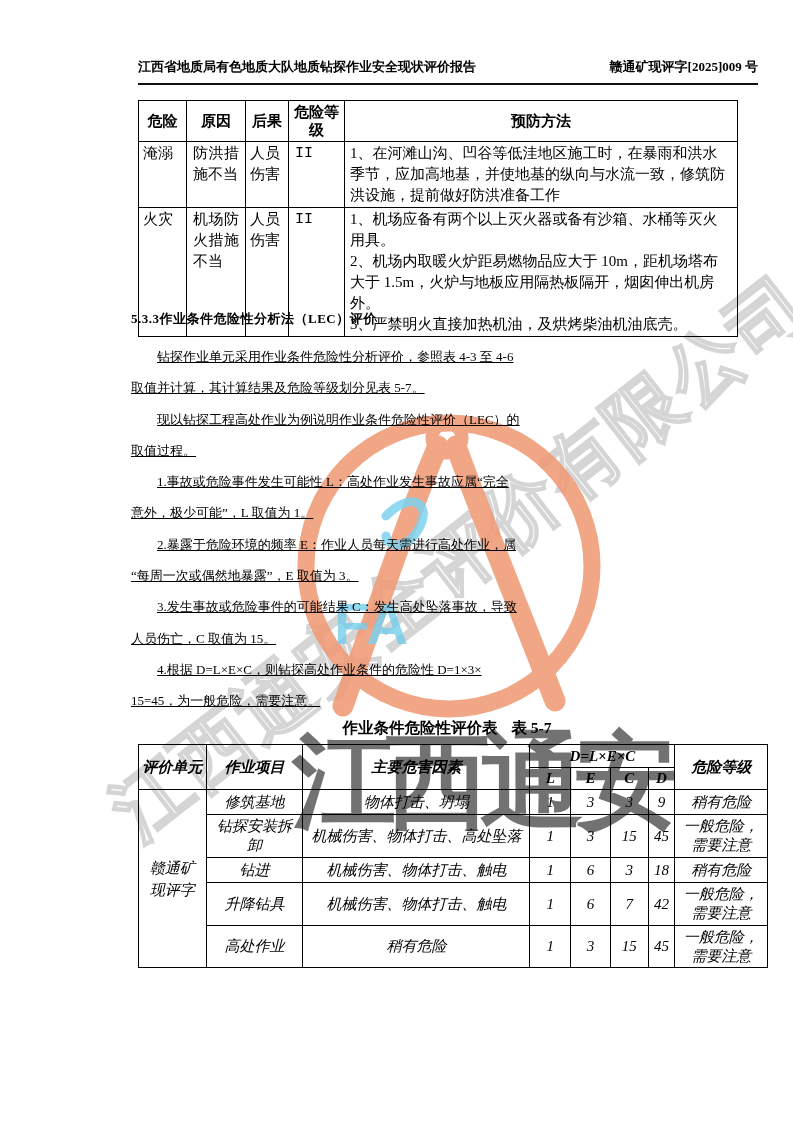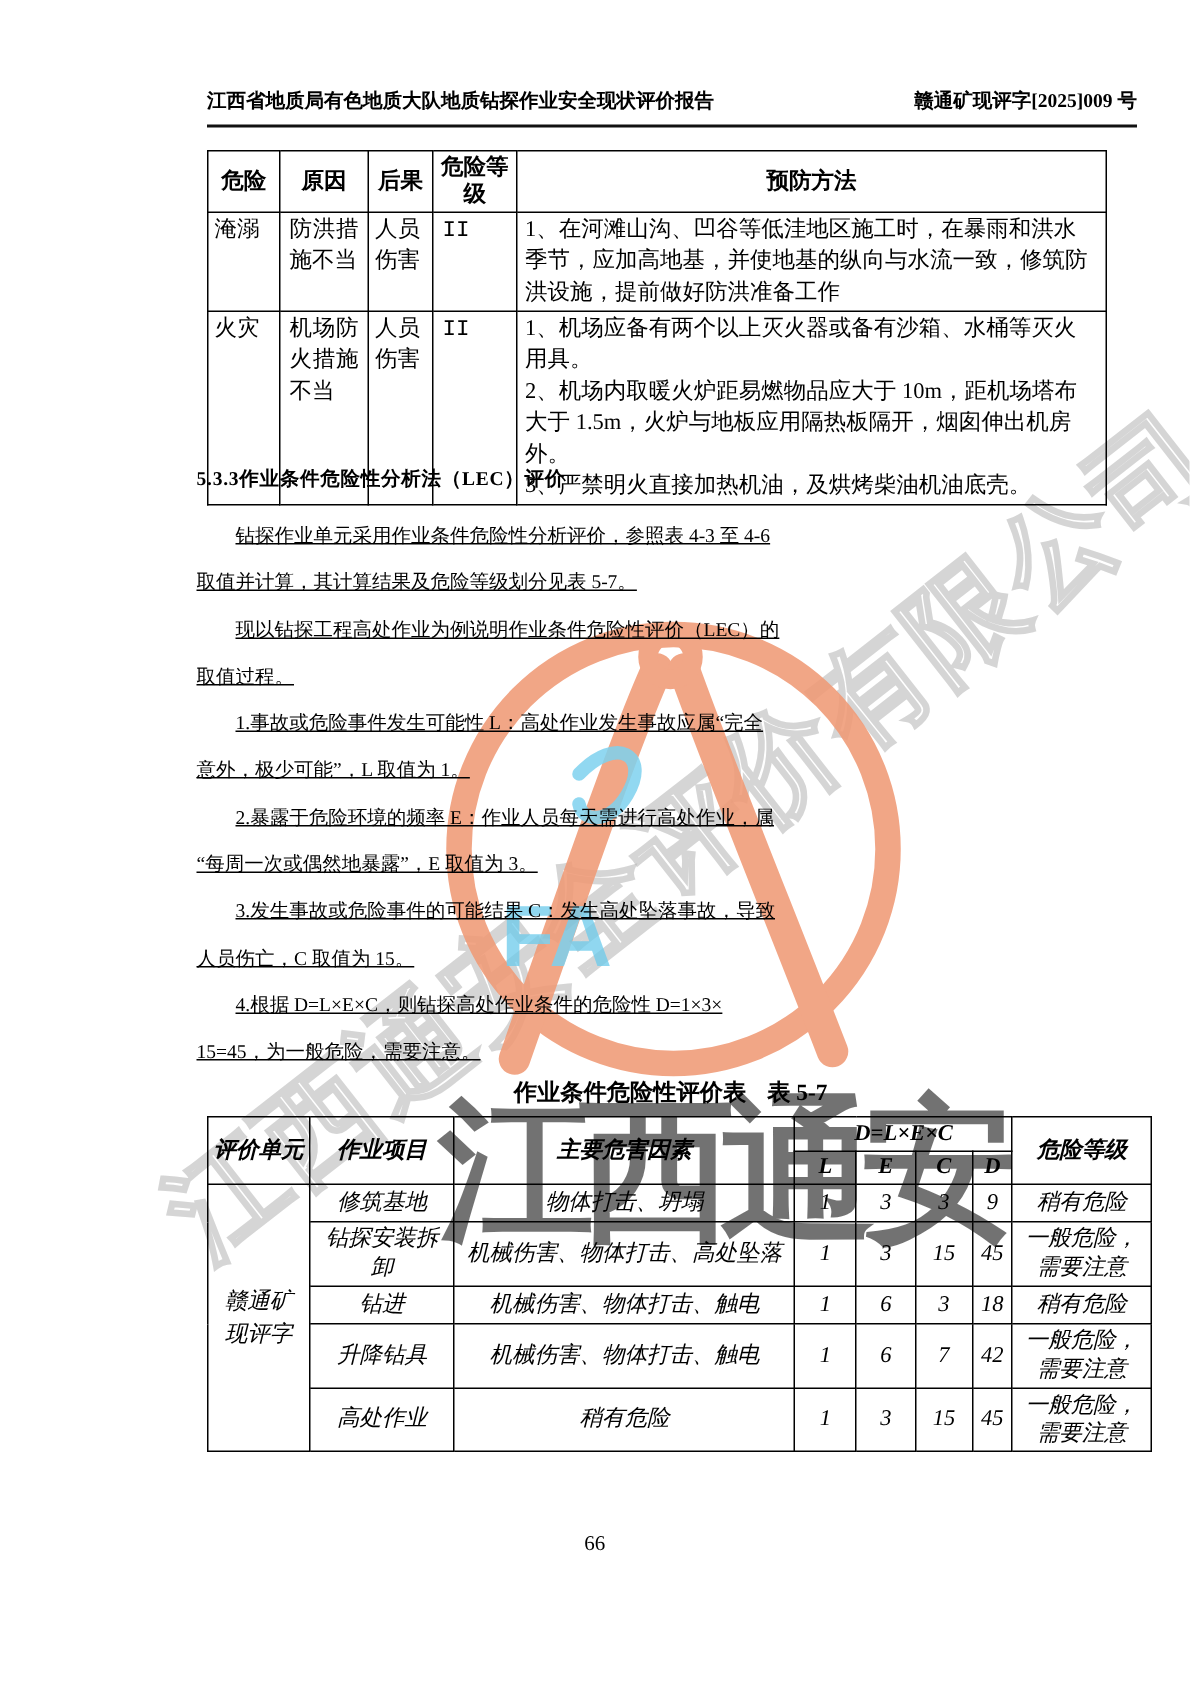--- a/index.html
+++ b/index.html
@@ -212,14 +212,13 @@
       <td>稍有危险</td>
       <td>1</td>
       <td>3</td>
       <td>15</td>
       <td>45</td>
       <td>一般危险，需要注意</td>
     </tr>
   </tbody>
     </table>
 
-  <div class="page-number">66</div>
 </div>
 
 </body></html>

